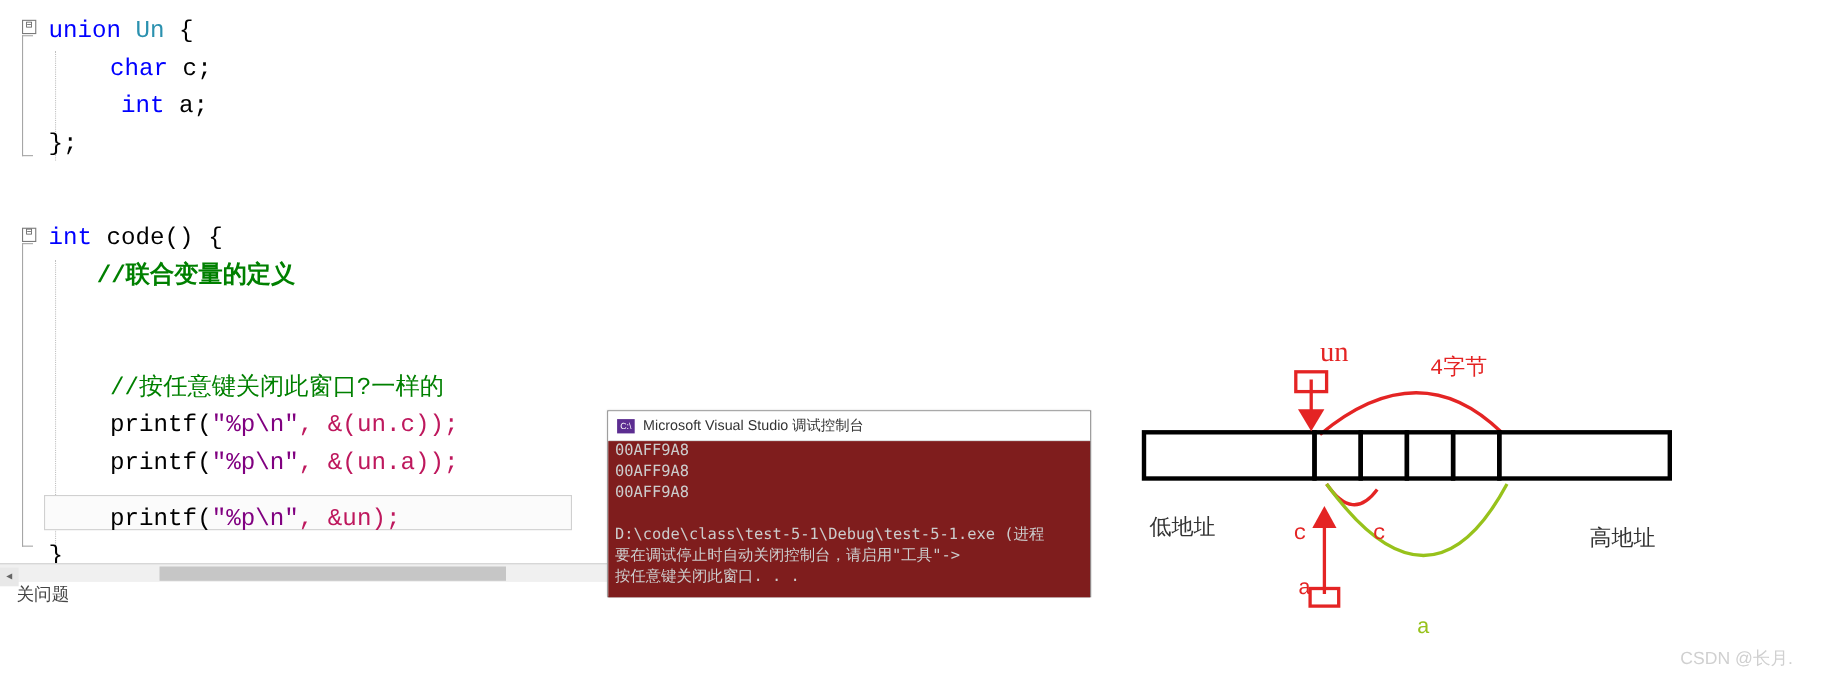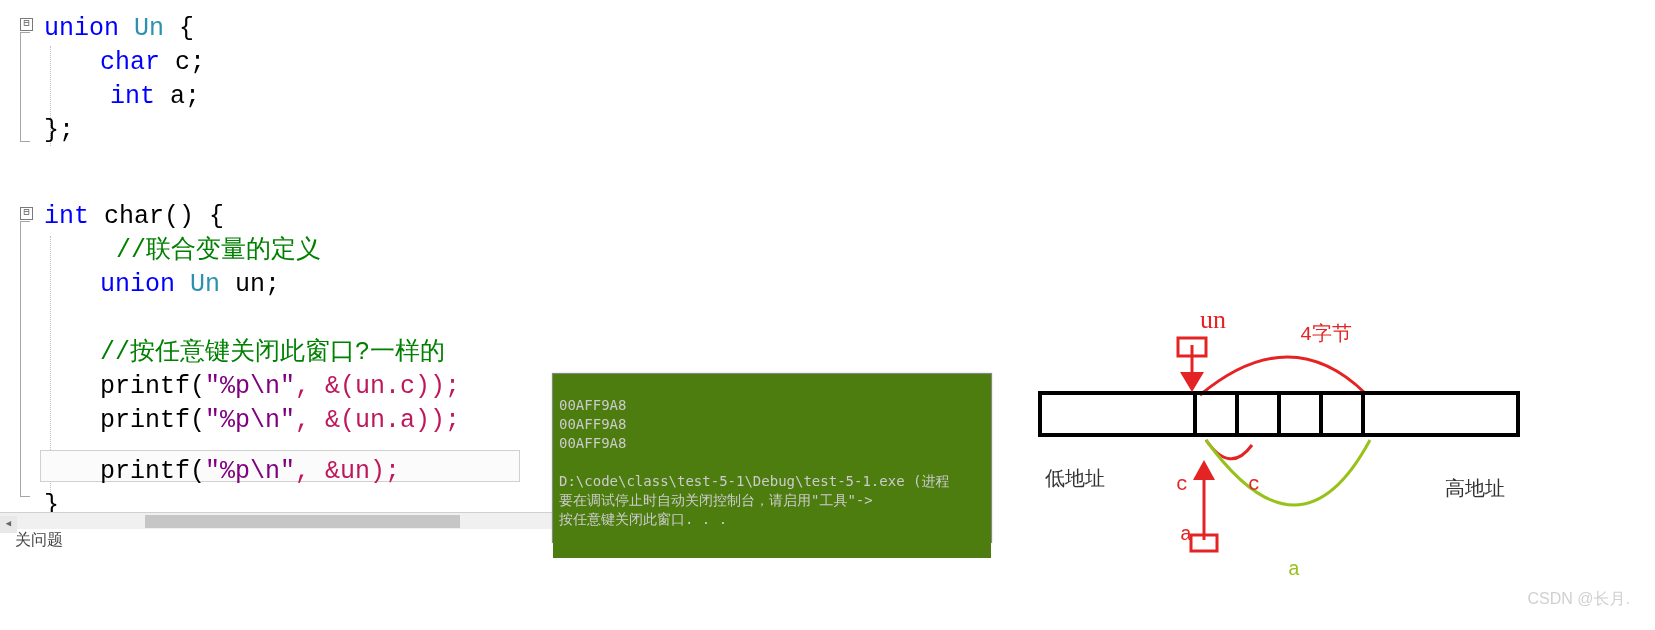--- a/index.html
+++ b/index.html
@@ -10,21 +10,21 @@
     height: 630px;
     position: relative;
     overflow: hidden;
   }
   .code-area {
     position: absolute;
     left: 0;
     top: 0;
     width: 560px;
     height: 530px;
-    font-size: 25px;
+    font-size: 22px;
     line-height: 34px;
     white-space: pre;
   }
   .outline {
     position: absolute;
     left: 20px;
     border-left: 1px solid #a6a6a6;
     border-top: 1px solid #a6a6a6;
     border-bottom: 1px solid #a6a6a6;
     width: 10px;
@@ -123,27 +123,27 @@
     height: 13px;
     background: #5c2d91;
     color: #fff;
     font-size: 8px;
     text-align: center;
     line-height: 13px;
     margin-right: 4px;
     vertical-align: middle;
   }
   .console-body {
-    background: #4d7c0f;
+    background: #7f1d1d;
     color: #cccccc;
-    padding: 22px 6px;
+    padding: 0 6px;
     font-family: 'NSimSun','宋体',Consolas,monospace;
     font-size: 14px;
     line-height: 19px;
-    height: 184px;
+    height: 142px;
     white-space: pre;
     overflow: hidden;
   }
   .diagram {
     position: absolute;
     left: 1030px;
     top: 300px;
     width: 620px;
     height: 300px;
   }
@@ -168,37 +168,40 @@
 <div class="vertical-guide" style="top:236px;height:260px;"></div>
 
 <div class="highlight-line" style="top:450px;"></div>
 
 <div class="code-area">
   <div class="code-line" style="top:12px;"><span class="kw">union</span> <span class="type">Un</span><span> {</span></div>
   <div class="code-line" style="top:46px;left:100px;text-align:center;"><span class="kw">char</span><span> c;</span></div>
   <div class="code-line" style="top:80px;left:110px;font-family:Liberation Mono, monospace;"><span class="kw">int</span><span> a;</span></div>
   <div class="code-line" style="top:114px;"><span>};</span></div>
 
-  <div class="code-line" style="top:200px;"><span class="kw">int</span><span> char() {</span></div>
-  <div class="code-line" style="top:234px;left:116px;"><span class="comment">//联合变量的定义</span></div>
-  <div class="code-line" style="top:268px;left:100px;"><span class="kw">union</span><span class="type"> Un</span><span> un;</span></div>
+  <div class="code-line" style="top:200px;"><span class="kw">int</span><span> code() {</span></div>
+  <div class="code-line" style="top:234px;left:88px;font-weight:bold;"><span class="comment">//联合变量的定义</span></div>
   <div class="code-line" style="top:336px;left:100px;"><span class="comment">//按任意键关闭此窗口?一样的</span></div>
   <div class="code-line" style="top:370px;left:100px;"><span>printf(</span><span class="str">"%p\n"</span><span class="var">, &amp;(un.c));</span></div>
   <div class="code-line" style="top:404px;left:100px;"><span>printf(</span><span class="str">"%p\n"</span><span class="var">, &amp;(un.a));</span></div>
   <div class="code-line" style="top:455px;left:100px;"><span>printf(</span><span class="str">"%p\n"</span><span class="var">, &amp;un);</span></div>
   <div class="code-line" style="top:489px;"><span>}</span></div>
 </div>
 
 <div class="scrollbar-h">
   <span class="scroll-arrow">◀</span>
   <div class="scroll-thumb"></div>
 </div>
 <div class="tab-bottom">关问题</div>
 
 <div class="console">
+  <div class="console-title">
+    <span class="console-icon">C:\</span>
+    <span>Microsoft Visual Studio 调试控制台</span>
+  </div>
   <div class="console-body"><span>00AFF9A8</span>
 <span>00AFF9A8</span>
 <span>00AFF9A8</span>
 
 <span>D:\code\class\test-5-1\Debug\test-5-1.exe (进程</span>
 <span>要在调试停止时自动关闭控制台，请启用"工具"-&gt;</span>
 <span>按任意键关闭此窗口. . .</span></div>
 </div>
 
 <div class="diagram">

